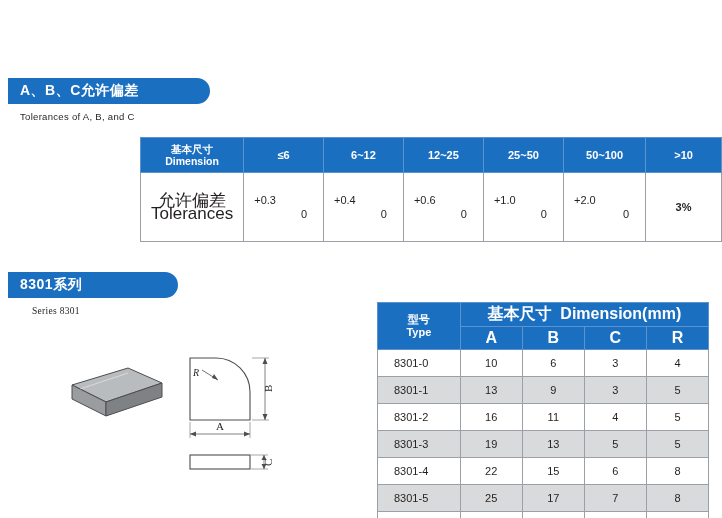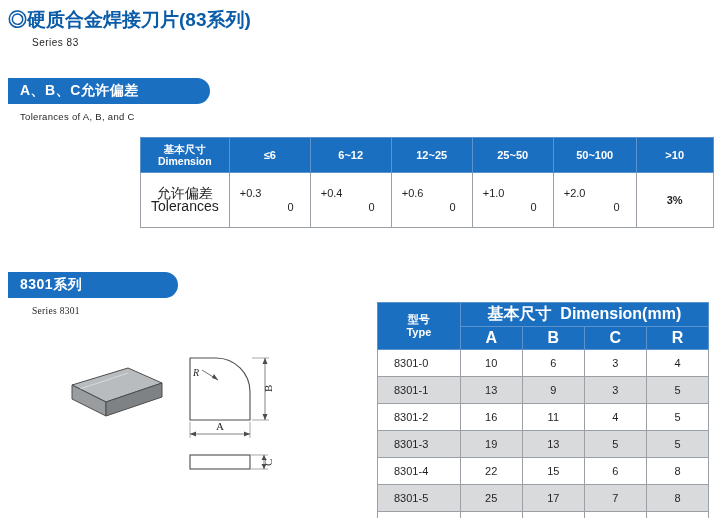--- a/index.html
+++ b/index.html
@@ -107,22 +107,22 @@
     font-size: 10.5px;
   }
   .tol-table tbody td {
     background: #ffffff;
     height: 40px;
     padding: 0 6px;
     color: #231f20;
   }
   .tol-table tbody td.label {
     line-height: 13px;
-    font-size: 14px;
-    padding: 7px 10px;
+    font-size: 17px;
+    padding: 14px 10px;
   }
   .tol-val {
     position: relative;
     height: 100%;
     display: flex;
     flex-direction: column;
     justify-content: center;
   }
   .tol-plus {
     font-size: 11px;
@@ -190,24 +190,20 @@
   .dim-table tbody td.type-cell {
     text-align: left;
     padding-left: 16px;
   }
 </style>
 </head>
 <body>
 
 <div class="page">
 
-  <div class="header">
-    <div class="header-title"><span>◎</span><span>硬质合金焊接刀片(83系列)</span></div>
-    <div class="header-sub">Series 83</div>
-  </div>
 
   <div class="banner" style="left:8px; top:78px; width:202px;">
     <span class="banner-text">A、B、C允许偏差</span>
   </div>
   <div class="banner-sub" style="left:20px; top:111px;">Tolerances of A, B, and C</div>
 
   <table class="tol-table">
     <thead>
       <tr>
         <th class="first">

